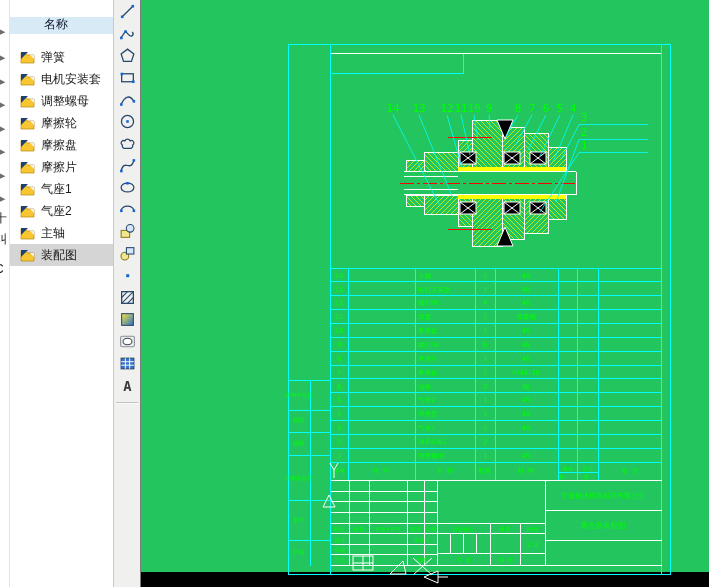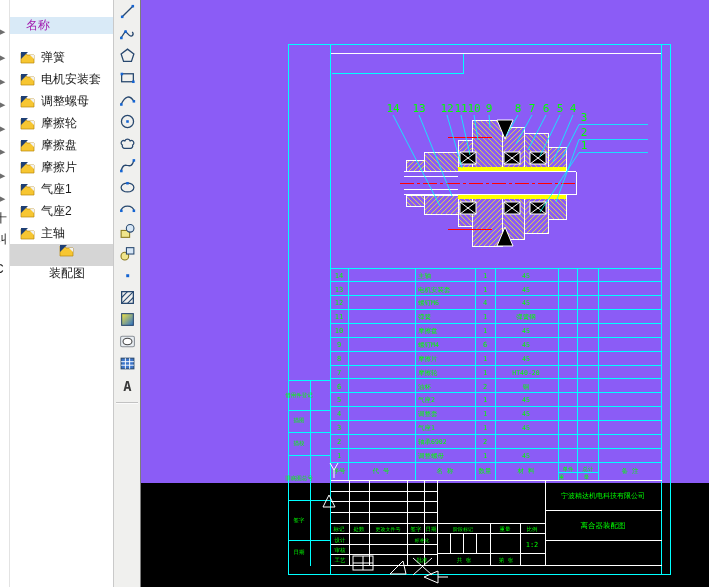--- a/index.html
+++ b/index.html
@@ -5,32 +5,32 @@
   html,body{margin:0;padding:0;background:#222;}
   .screen{position:relative;width:709px;height:587px;background:#000;overflow:hidden;
           font-family:"Liberation Sans",sans-serif;}
   
   .sliver{position:absolute;left:0;top:0;width:9px;height:587px;background:#fff;overflow:hidden;}
   .sliver .arr{position:absolute;left:0;font-size:7px;color:#6e6e6e;line-height:7px;}
   .sliver .frag{position:absolute;left:-5px;font-size:12px;color:#222;}
   
   .panel{position:absolute;left:9px;top:0;width:104px;height:587px;background:#fff;border-left:1px solid #e3e3e3;}
   .panel-header{position:absolute;left:0;top:17px;width:104px;height:17px;background:#d9eaf7;
-                font-size:12px;color:#a21caf;line-height:17px;padding-left:16px;box-sizing:border-box;}
+                font-size:12px;color:#0f172a;line-height:17px;padding-left:34px;box-sizing:border-box;font-family:Liberation Mono, monospace;}
   .file-list{position:absolute;left:0;top:46px;width:104px;}
   .file-row{height:22px;display:flex;align-items:center;gap:5px;padding-left:10px;font-size:12px;color:#1a1a1a;white-space:nowrap;}
-  .file-row.selected{background:#d5d5d5;flex-direction:column;}
+  .file-row.selected{background:#d5d5d5;}
   .file-row .ficon{display:flex;width:16px;flex:0 0 16px;}
   
   .toolbar{position:absolute;left:113px;top:0;width:28px;height:587px;background:#f0f0ee;
            border-left:1px solid #c9c9c9;border-right:1px solid #7d7d7d;box-sizing:border-box;}
   .tool-btn{width:26px;height:22px;display:flex;align-items:center;justify-content:center;}
   .toolbar .groove{height:0;border-top:1px solid #c2c2c2;border-bottom:1px solid #fbfbfb;margin:6px 2px;}
   
-  .cad{position:absolute;left:141px;top:0;width:568px;height:483px;background:#8b5cf6;}
+  .cad{position:absolute;left:141px;top:0;width:568px;height:572px;background:#22c55e;}
   svg text{font-family:"DejaVu Sans Mono","Liberation Mono",monospace;}
   .cadline{shape-rendering:crispEdges;}
   .gtxt{fill:#00ff00;}
 </style>
 </head>
 <body>
 
 <div class="screen">
 
   <div class="sliver">

